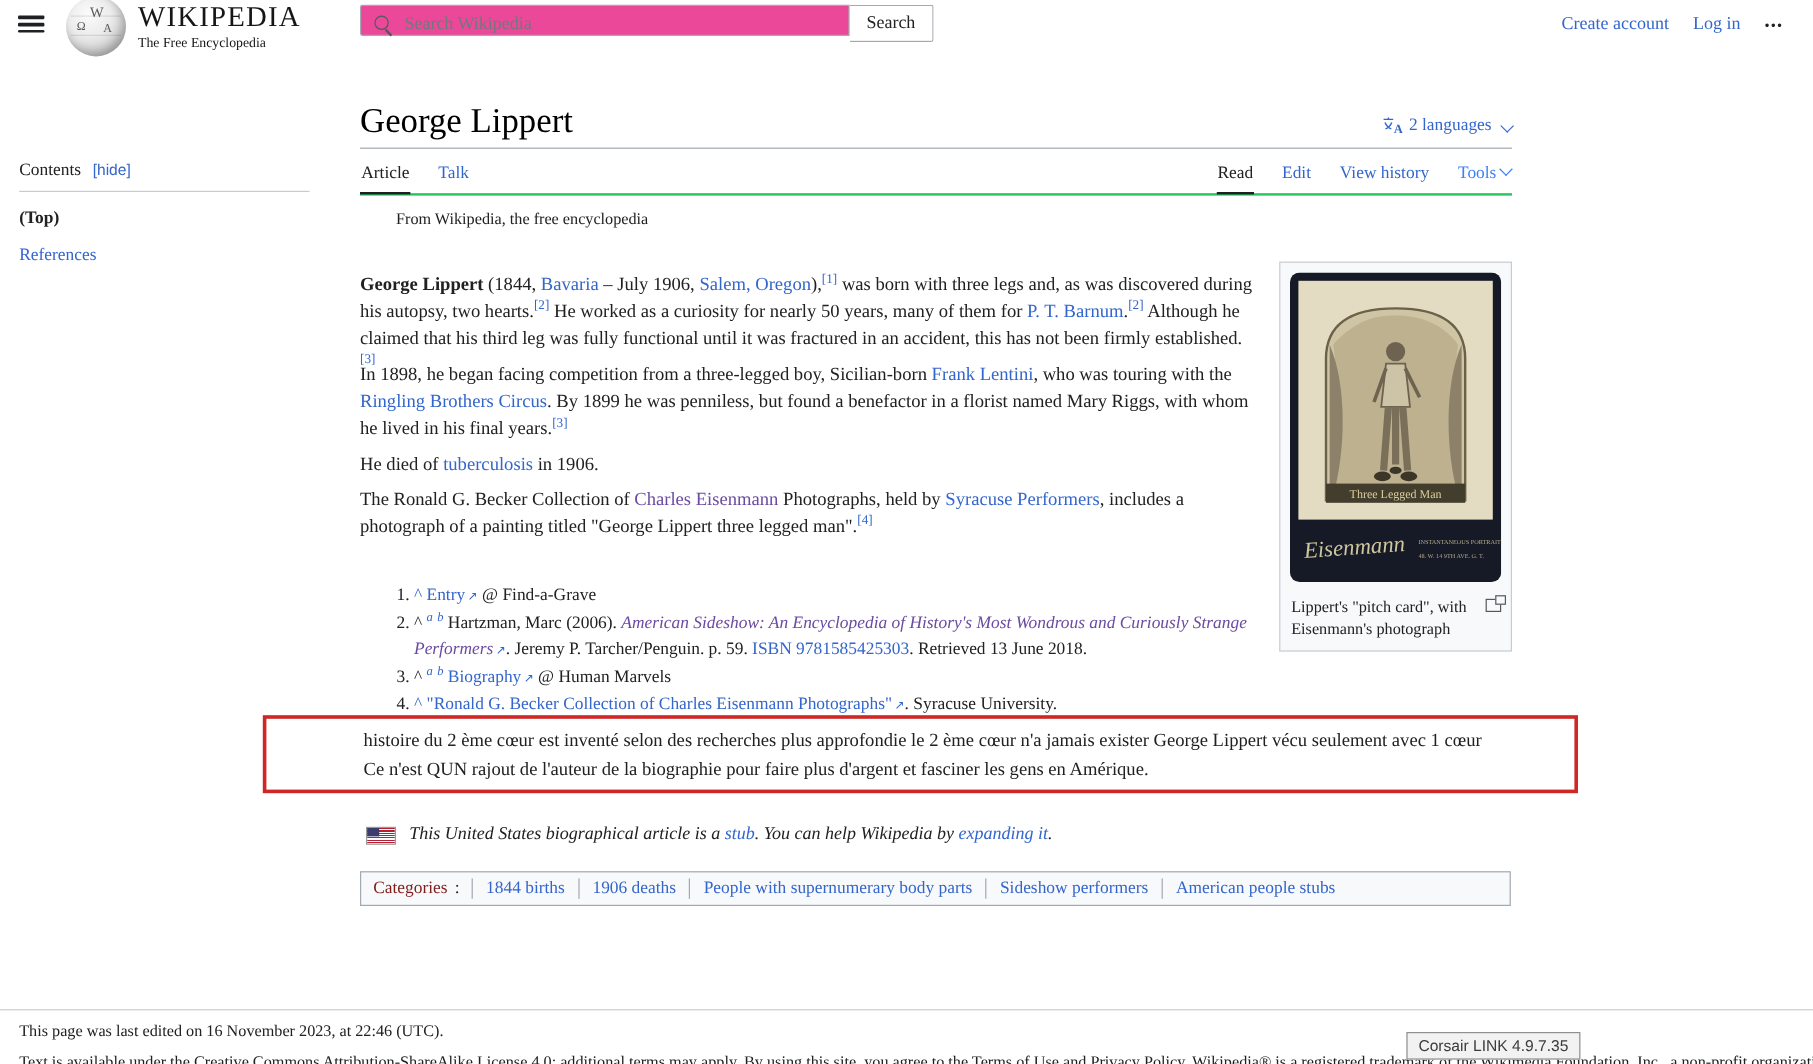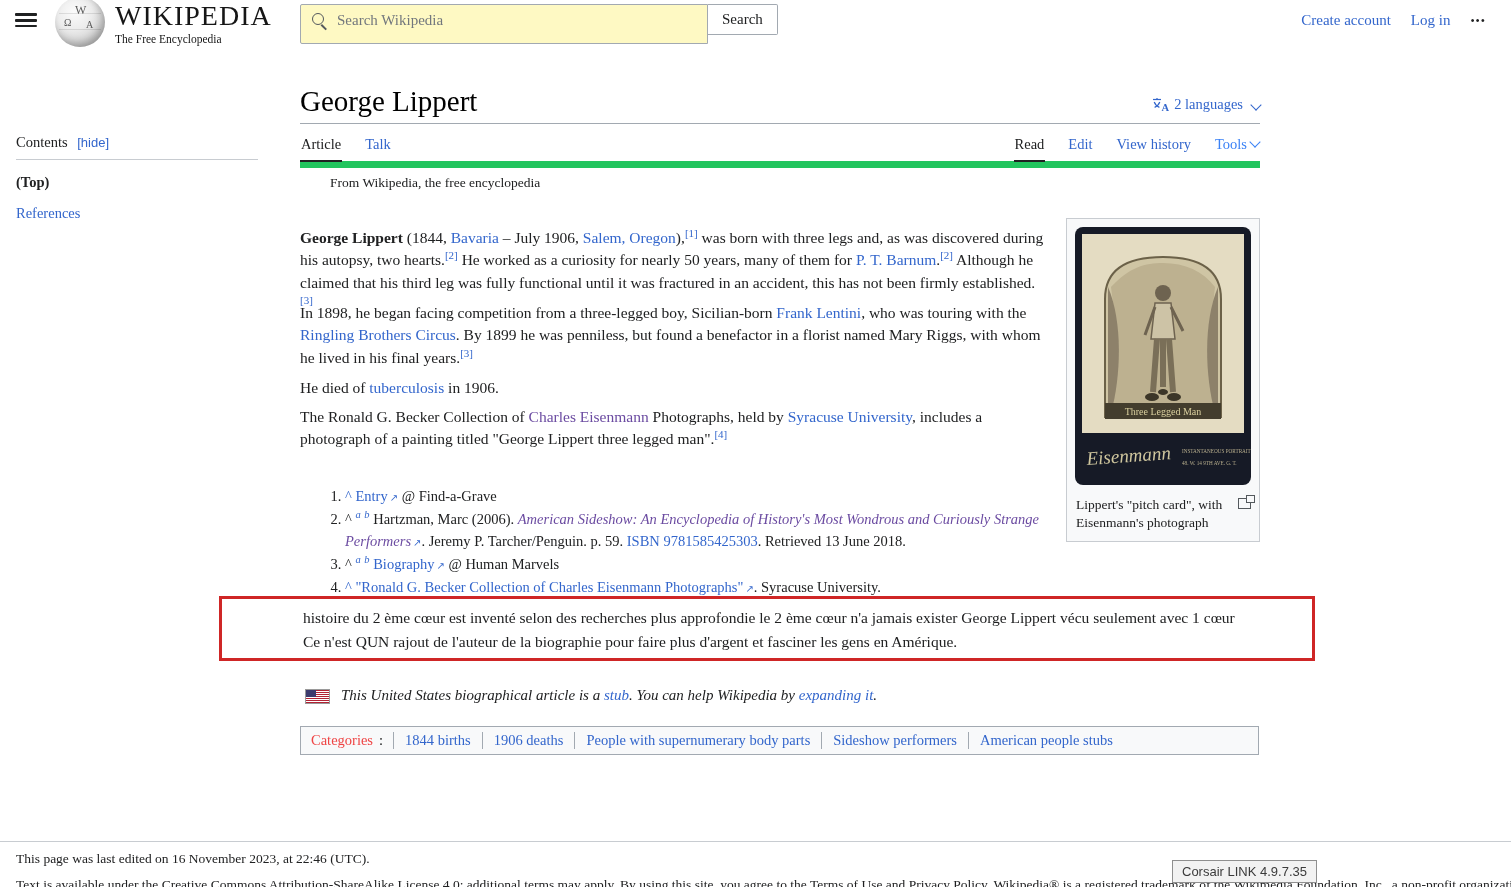--- a/index.html
+++ b/index.html
@@ -18,24 +18,24 @@
   #hamburger{position:absolute;left:15px;top:10px;width:22px;height:20px;cursor:pointer;}
   #hamburger span{display:block;height:2.4px;background:#202122;margin:3.4px 0;border-radius:1px;}
   #logo{position:absolute;left:55px;top:-3px;display:flex;align-items:center;cursor:pointer;}
   .globe{width:50px;height:50px;border-radius:50%;position:relative;
          background:radial-gradient(circle at 38% 30%, #fbfbfb 0%, #ececec 38%, #cfcfcf 70%, #a9a9a9 100%);
          box-shadow:inset -3px -4px 7px rgba(0,0,0,.22);}
   .globe i{position:absolute;font-style:normal;color:#5a5a5a;font-size:10px;}
   .globe .seam1,.globe .seam2{position:absolute;left:4px;right:4px;top:16px;border-top:1px solid rgba(0,0,0,.10);}
   .globe .seam2{top:32px;}
   #logo-text{margin-left:10px;}
-  #logo-title{font-size:28px;letter-spacing:1px;color:#161616;}
+  #logo-title{font-size:24px;letter-spacing:1px;color:#161616;}
   #logo-sub{font-size:11.5px;color:#161616;margin-top:1px;}
   #searchwrap{position:absolute;left:300px;top:4px;display:flex;}
-  #searchbox{position:relative;width:408px;height:40px;border:1px solid #a2a9b1;border-radius:2px 0 0 2px;background:#fef9c3;box-sizing:border-box;}
+  #searchbox{position:relative;width:408px;height:26px;border:1px solid #a2a9b1;border-radius:2px 0 0 2px;background:#ec4899;box-sizing:border-box;}
   .mag{position:absolute;left:11px;top:8px;width:10px;height:10px;border:1.8px solid #54595d;border-radius:50%;}
   .mag::after{content:"";position:absolute;left:9px;top:10px;width:7px;height:1.8px;background:#54595d;transform:rotate(45deg);transform-origin:left top;}
   #searchbox input{position:absolute;left:34px;top:0;width:360px;height:29px;border:0;outline:0;
         font-family:"Liberation Serif", serif;font-size:15px;color:#202122;background:transparent;}
   #searchbox input::placeholder{color:#72777d;}
   #searchbtn{height:31px;padding:0 14px;border:1px solid #a2a9b1;border-left:none;border-radius:0 2px 2px 0;
         background:#fff;font-family:"Liberation Serif", serif;font-size:15px;color:#202122;cursor:pointer;box-sizing:border-box;}
   #useractions{position:absolute;right:25px;top:12px;display:flex;gap:20px;align-items:flex-end;font-size:15px;}
   #dots{color:#202122;font-size:12px;letter-spacing:1px;cursor:pointer;}
 
@@ -48,21 +48,21 @@
   .side-top{font-weight:bold;color:#202122;}
   .side-ref{color:#3366cc;}
 
   
   #title-row{position:absolute;left:300px;top:84px;width:960px;height:39px;border-bottom:1px solid #a2a9b1;
              display:flex;justify-content:space-between;align-items:flex-start;}
   #page-title{font-size:29px;font-weight:normal;margin:0;line-height:34px;color:#000;}
   #lang-btn{display:flex;align-items:center;gap:5px;color:#3366cc;font-size:14.5px;margin-top:12px;cursor:pointer;}
   .chev{display:inline-block;width:7px;height:7px;border-right:1.6px solid currentColor;border-bottom:1.6px solid currentColor;
         transform:rotate(45deg);margin-left:4px;vertical-align:3px;}
-  #tab-row{position:absolute;left:300px;top:134px;width:960px;height:27px;border-bottom:7px solid #22c55e;
+  #tab-row{position:absolute;left:300px;top:134px;width:960px;height:27px;border-bottom:2px solid #22c55e;
            display:flex;justify-content:space-between;font-size:14.5px;}
   .tabgroup{display:flex;gap:22px;}
   .tab{position:relative;padding:2px 1px;cursor:pointer;}
   .tab-active{color:#202122;}
   .tab-active::after{content:"";position:absolute;left:0;right:0;bottom:-1px;height:2px;background:#202122;}
   .tab-link{color:#3366cc;}
   .tab-dark{color:#3b82f6;}
 
   #subtitle{position:absolute;left:300px;top:175px;font-size:13.5px;color:#202122;margin-left:30px;}
 
@@ -95,21 +95,21 @@
 
   
   #stub{position:absolute;left:306px;top:687px;display:flex;align-items:flex-start;gap:12px;font-size:15px;font-style:italic;}
   .usflag{position:relative;width:23px;height:12.5px;margin-top:3px;flex:none;
           background:repeating-linear-gradient(180deg,#b22234 0 1px,#fff 1px 1.92px);outline:1px solid #9a9a9a;}
   .usflag::before{content:"";position:absolute;left:0;top:0;width:10px;height:6.7px;background:#3c3b6e;}
 
   
   #cats{position:absolute;left:300px;top:726px;width:959px;box-sizing:border-box;border:1px solid #a2a9b1;background:#f8f9fa;
         padding:5px 10px;font-size:14.5px;display:flex;flex-wrap:wrap;align-items:center;}
-  #cats .catlabel{color:#ef4444;margin-right:6px;}
+  #cats .catlabel{color:#7f1d1d;margin-right:6px;}
   #cats .colon{color:#202122;margin-right:10px;}
   .cat{color:#3366cc;padding:0 11px;border-left:1px solid #a2a9b1;cursor:pointer;}
   .cat:first-of-type{border-left:none;padding-left:0;}
 
   
   #footer-rule{position:absolute;left:0;top:841px;width:1511px;border-top:1px solid #c8ccd1;}
   #footer-edited{position:absolute;left:16px;top:851px;font-size:13.5px;color:#202122;}
   #footer-license{position:absolute;left:16px;top:877px;font-size:13.5px;color:#202122;white-space:nowrap;}
   #corsair{position:absolute;left:1172px;top:860px;background:#f2f2f2;border:1px solid #8f8f8f;padding:3px 9px;
            font-family:"Liberation Sans", sans-serif;font-size:13px;color:#3b3b3b;}
@@ -190,21 +190,21 @@
       <span class="tab tab-link">View history</span>
       <span class="tab tab-dark"><span>Tools</span><span class="chev"></span></span>
     </div>
   </div>
 
   <div id="subtitle">From Wikipedia, the free encyclopedia</div>
 
   <p class="para" id="para1"><span class="seg-bold">George Lippert</span><span> (1844, </span><span class="seg-link">Bavaria</span><span> – July 1906, </span><span class="seg-link">Salem, Oregon</span><span>),</span><sup class="seg-ref">[1]</sup><span> was born with three legs and, as was discovered during his autopsy, two hearts.</span><sup class="seg-ref">[2]</sup><span> He worked as a curiosity for nearly 50 years, many of them for </span><span class="seg-link">P. T. Barnum</span><span>.</span><sup class="seg-ref">[2]</sup><span> Although he claimed that his third leg was fully functional until it was fractured in an accident, this has not been firmly established.</span><sup class="seg-ref">[3]</sup></p>
   <p class="para" id="para2"><span>In 1898, he began facing competition from a three-legged boy, Sicilian-born </span><span class="seg-link">Frank Lentini</span><span>, who was touring with the </span><span class="seg-link">Ringling Brothers Circus</span><span>. By 1899 he was penniless, but found a benefactor in a florist named Mary Riggs, with whom he lived in his final years.</span><sup class="seg-ref">[3]</sup></p>
   <p class="para" id="para3"><span>He died of </span><span class="seg-link">tuberculosis</span><span> in 1906.</span></p>
-  <p class="para" id="para4"><span>The Ronald G. Becker Collection of </span><span class="seg-vlink">Charles Eisenmann</span><span> Photographs, held by </span><span class="seg-link">Syracuse University</span><span>, includes a photograph of a painting titled "George Lippert three legged man".</span><sup class="seg-ref">[4]</sup></p>
+  <p class="para" id="para4"><span>The Ronald G. Becker Collection of </span><span class="seg-vlink">Charles Eisenmann</span><span> Photographs, held by </span><span class="seg-link">Syracuse Performers</span><span>, includes a photograph of a painting titled "George Lippert three legged man".</span><sup class="seg-ref">[4]</sup></p>
 
   <div id="thumb">
     <div id="thumb-imgwrap">
       <svg width="176" height="258" viewBox="0 0 176 258">
         <rect x="0" y="0" width="176" height="258" rx="8" fill="#161a26"></rect>
         <rect x="7" y="7" width="162" height="199" fill="#e4dcc2"></rect>
         <path d="M30 190 L30 72 Q30 30 88 30 Q146 30 146 72 L146 190 Z" fill="#cfc5a4" stroke="#6b6148" stroke-width="2"></path>
         <path d="M33 185 C45 150 40 90 36 60 C55 40 70 36 88 36 C110 36 128 44 140 60 C136 95 132 150 143 185 Z" fill="#bdb190"></path>
         <path d="M33 60 C48 95 46 150 36 186 L33 186 Z" fill="#8d816a"></path>
         <path d="M143 60 C128 95 130 150 140 186 L143 186 Z" fill="#8d816a"></path>

